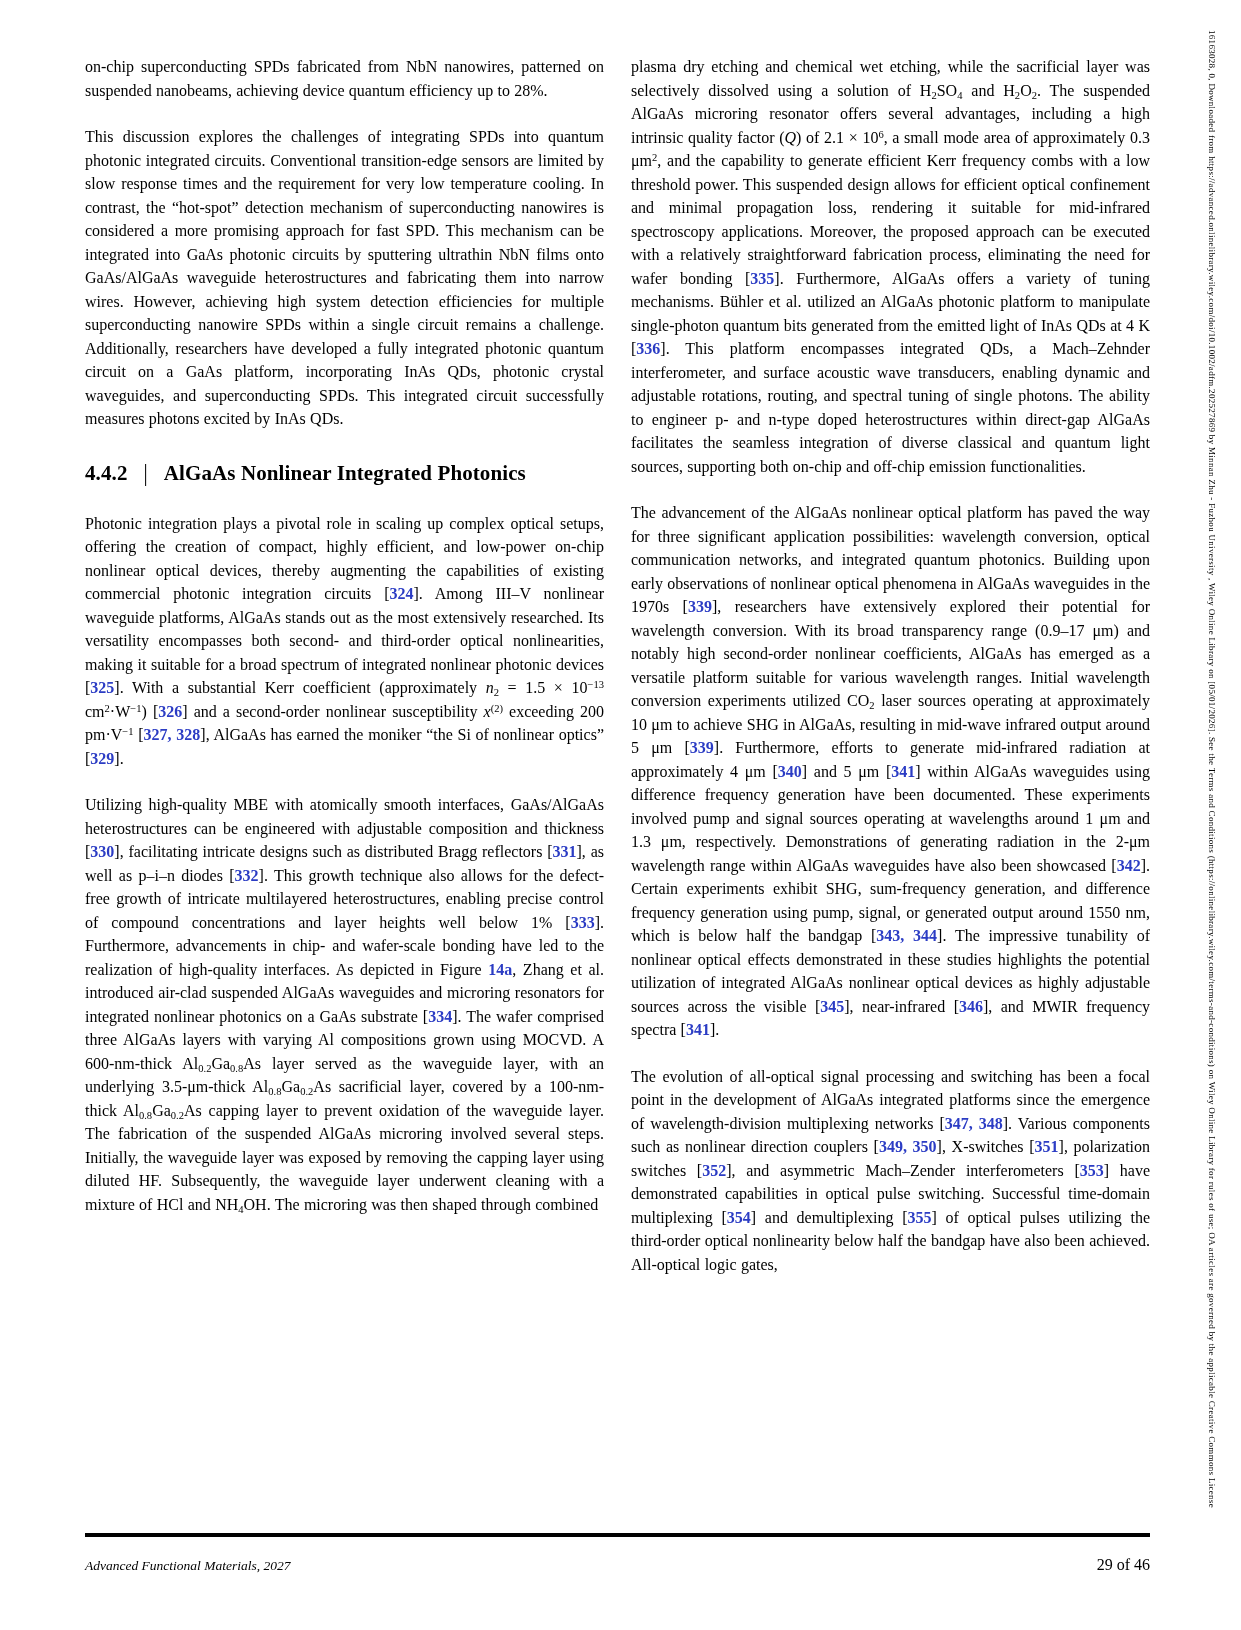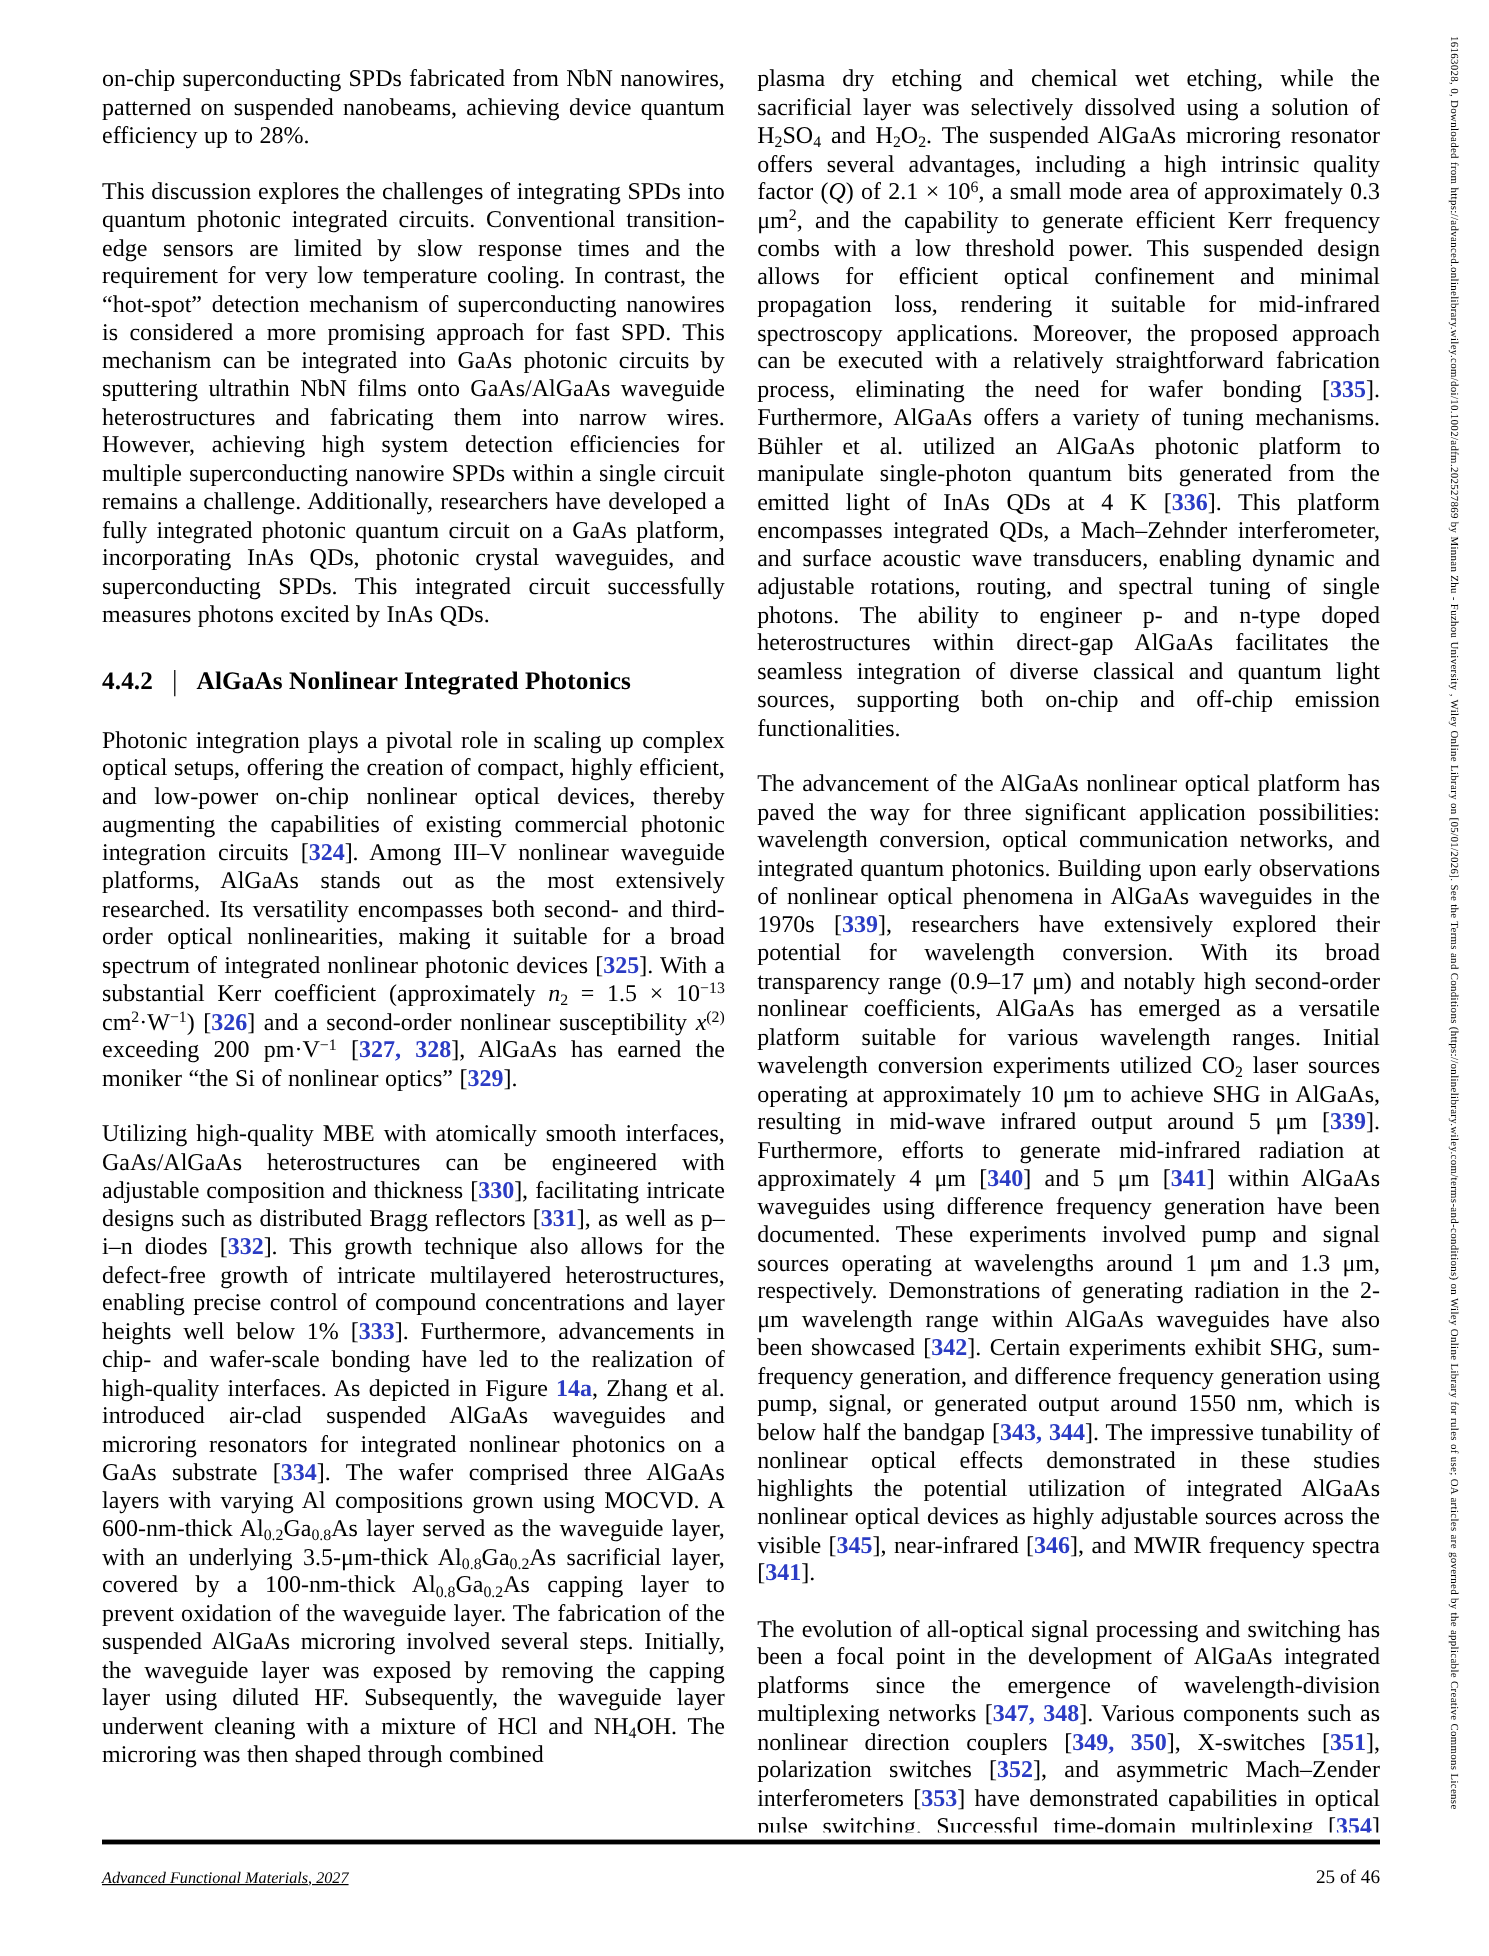--- a/index.html
+++ b/index.html
@@ -18,21 +18,21 @@
     top: 55px;
     width: 1065px;
     height: 1472px;
     display: flex;
     gap: 27px;
     overflow: hidden;
   }
   .col { width: 519px; }
   .col p {
     margin: 0 0 23px 0;
-    font-size: 20px;
+    font-size: 16px;
     line-height: 23.5px;
     text-align: justify;
     word-spacing: 0.02em;
   }
   h2.section-heading {
     font-size: 21px;
     font-weight: bold;
     margin: 30px 0 26px 0;
     letter-spacing: 0.1px;
   }
@@ -56,21 +56,21 @@
   }
   .footer-row {
     position: absolute;
     left: 85px;
     top: 1556px;
     width: 1065px;
     display: flex;
     justify-content: space-between;
     align-items: baseline;
   }
-  .footer-journal { font-style: italic; font-size: 13.5px; text-decoration: underline; }
+  .footer-journal { font-style: italic; font-size: 13.5px; }
   .footer-page { font-size: 16px; }
   .license-sidebar {
     position: absolute;
     top: 30px;
     right: 24px;
     height: 1590px;
     writing-mode: vertical-rl;
     text-orientation: mixed;
     font-size: 9px;
     letter-spacing: 0.3px;
@@ -101,18 +101,18 @@
       <p>The advancement of the AlGaAs nonlinear optical platform has paved the way for three significant application possibilities: wavelength conversion, optical communication networks, and integrated quantum photonics. Building upon early observations of nonlinear optical phenomena in AlGaAs waveguides in the 1970s [<span class="ref" style="color: rgb(43, 60, 196);">339</span>], researchers have extensively explored their potential for wavelength conversion. With its broad transparency range (0.9–17 μm) and notably high second-order nonlinear coefficients, AlGaAs has emerged as a versatile platform suitable for various wavelength ranges. Initial wavelength conversion experiments utilized CO<sub>2</sub> laser sources operating at approximately 10 μm to achieve SHG in AlGaAs, resulting in mid-wave infrared output around 5 μm [<span class="ref" style="color: rgb(43, 60, 196);">339</span>]. Furthermore, efforts to generate mid-infrared radiation at approximately 4 μm [<span class="ref" style="color: rgb(43, 60, 196);">340</span>] and 5 μm [<span class="ref" style="color: rgb(43, 60, 196);">341</span>] within AlGaAs waveguides using difference frequency generation have been documented. These experiments involved pump and signal sources operating at wavelengths around 1 μm and 1.3 μm, respectively. Demonstrations of generating radiation in the 2-μm wavelength range within AlGaAs waveguides have also been showcased [<span class="ref" style="color: rgb(43, 60, 196);">342</span>]. Certain experiments exhibit SHG, sum-frequency generation, and difference frequency generation using pump, signal, or generated output around 1550 nm, which is below half the bandgap [<span class="ref" style="color: rgb(43, 60, 196);">343, 344</span>]. The impressive tunability of nonlinear optical effects demonstrated in these studies highlights the potential utilization of integrated AlGaAs nonlinear optical devices as highly adjustable sources across the visible [<span class="ref" style="color: rgb(43, 60, 196);">345</span>], near-infrared [<span class="ref" style="color: rgb(43, 60, 196);">346</span>], and MWIR frequency spectra [<span class="ref" style="color: rgb(43, 60, 196);">341</span>].</p>
       <p>The evolution of all-optical signal processing and switching has been a focal point in the development of AlGaAs integrated platforms since the emergence of wavelength-division multiplexing networks [<span class="ref" style="color: rgb(43, 60, 196);">347, 348</span>]. Various components such as nonlinear direction couplers [<span class="ref" style="color: rgb(43, 60, 196);">349, 350</span>], X-switches [<span class="ref" style="color: rgb(43, 60, 196);">351</span>], polarization switches [<span class="ref" style="color: rgb(43, 60, 196);">352</span>], and asymmetric Mach–Zender interferometers [<span class="ref" style="color: rgb(43, 60, 196);">353</span>] have demonstrated capabilities in optical pulse switching. Successful time-domain multiplexing [<span class="ref" style="color: rgb(43, 60, 196);">354</span>] and demultiplexing [<span class="ref" style="color: rgb(43, 60, 196);">355</span>] of optical pulses utilizing the third-order optical nonlinearity below half the bandgap have also been achieved. All-optical logic gates,</p>
     </div>
 
   </div>
 
   <div class="footer-rule"></div>
 
   <div class="footer-row">
     <span><span class="footer-journal">Advanced Functional Materials</span><span class="footer-journal">, 2027</span></span>
-    <span class="footer-page">25 of 46</span>
+    <span class="footer-page">29 of 46</span>
   </div>
 
   <div class="license-sidebar">16163028, 0, Downloaded from https://advanced.onlinelibrary.wiley.com/doi/10.1002/adfm.202527869 by Minnan Zhu - Fuzhou University , Wiley Online Library on [05/01/2026]. See the Terms and Conditions (https://onlinelibrary.wiley.com/terms-and-conditions) on Wiley Online Library for rules of use; OA articles are governed by the applicable Creative Commons License</div>
 
 </div>
 
 </body></html>

